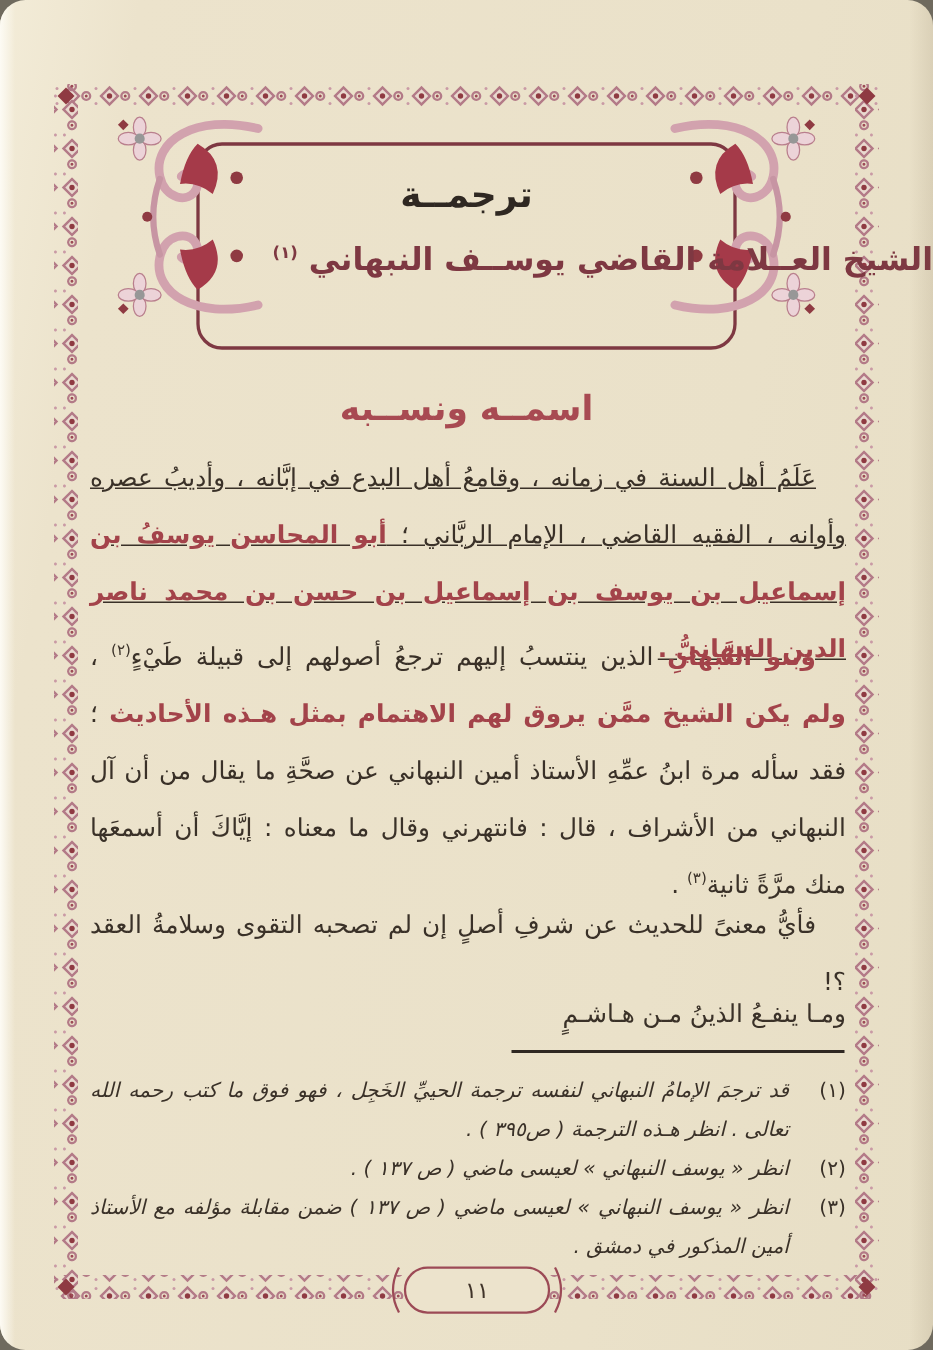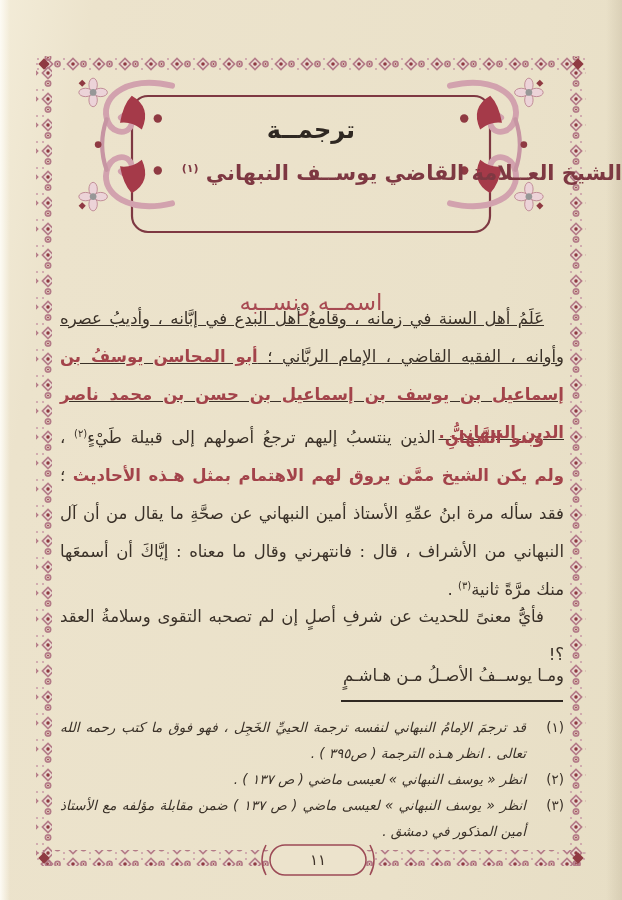--- a/index.html
+++ b/index.html
@@ -1,40 +1,40 @@
 <!DOCTYPE html>
 <html lang="ar" style="--paper: #ece3cc; --ink: #3a3128; --red-text: #a3434a; --heading-red: #a84a52; --frame-maroon: #7e3842; --border-rose: #b37a87; --border-accent: #9c4a56;"><head>
 <meta charset="utf-8">
 <style>
   html,body{margin:0;padding:0;background:#6f6a5e;}
   .page{
     position:relative;width:622px;height:900px;overflow:hidden;
     background:linear-gradient(100deg,#f3ecd8 0%,#ece3cc 12%,#eae1c9 70%,#e7dec5 100%);
-    font-family:"DejaVu Sans",sans-serif;color:var(--ink,#3a3128);
+    font-family:"DejaVu Sans",sans-serif;color:var(--ink,#3a3128);border-radius:17px;
   }
   .scan-edge{position:absolute;left:0;top:0;width:10px;height:100%;
     background:linear-gradient(90deg,#fdfbf4,rgba(253,251,244,0));pointer-events:none;}
   .scan-shadow-right{position:absolute;right:0;top:0;width:16px;height:100%;
     background:linear-gradient(270deg,rgba(110,92,62,.12),rgba(110,92,62,0));pointer-events:none;}
   .ornaments{position:absolute;left:0;top:0;}
   .ribbon{fill:none;stroke:#d2a2ae;stroke-width:7;stroke-linecap:round;}
   .ribbon2{fill:none;stroke:#c795a3;stroke-width:5;stroke-linecap:round;}
   .tulip{fill:#a53a49;}
   .dot{fill:#8f3a42;}
   .palefl ellipse{fill:#ecd3d8;stroke:#b97f8d;stroke-width:1;}
   .graycenter{fill:#979797;}
 
   .title-kicker{position:absolute;top:116px;left:0;right:0;text-align:center;
     font-size:24px;font-weight:700;color:#2f2822;}
   .title-main{position:absolute;top:161px;left:10px;right:0;direction:rtl;text-align:right;
     font-size:21px;font-weight:700;color:var(--frame-maroon,#7e3842);}
   .title-main sup{font-size:11px;vertical-align:super;}
 
   .section-heading{position:absolute;top:260px;left:0;right:0;text-align:center;
-    font-size:23px;font-weight:400;color:var(--heading-red,#a84a52);letter-spacing:.5px;margin-top:29px;}
+    font-size:23px;font-weight:700;color:var(--heading-red,#a84a52);letter-spacing:.5px;}
 
   .text-col{position:absolute;left:60px;width:504px;direction:rtl;}
   .body-par{position:absolute;left:0;width:504px;margin:0;text-align:justify;
     font-size:16.5px;line-height:38px;text-indent:20px;color:var(--ink,#3a3128);}
   .p1{top:300px;text-decoration:underline;} .p2{top:419px;} .p3{top:598px;}
   .red{color:var(--red-text,#a3434a);font-weight:700;}
   .fnref{font-size:10px;vertical-align:super;line-height:0;}
 
   .verse{position:absolute;top:658px;left:60px;width:504px;direction:rtl;
     display:flex;justify-content:space-between;gap:28px;
@@ -131,21 +131,21 @@
 
   <div class="text-col">
     <p class="body-par p1"><span>عَلَمُ أهل السنة في زمانه ، وقامعُ أهل البدع في إبَّانه ، وأديبُ عصره وأوانه ، الفقيه القاضي ، الإمام الربَّاني ؛ </span><span class="red">أبو المحاسن يوسفُ بن إسماعيل بن يوسف بن إسماعيل بن حسن بن محمد ناصر الدين النبهانيُّ .</span></p>
 
     <p class="body-par p2"><span class="red">وبنو النَّبهانِ </span><span>الذين ينتسبُ إليهم ترجعُ أصولهم إلى قبيلة طَيْءٍ</span><sup class="fnref">(٢)</sup><span> ، </span><span class="red">ولم يكن الشيخ ممَّن يروق لهم الاهتمام بمثل هـذه الأحاديث </span><span>؛ فقد سأله مرة ابنُ عمِّهِ الأستاذ أمين النبهاني عن صحَّةِ ما يقال من أن آل النبهاني من الأشراف ، قال : فانتهرني وقال ما معناه : إيَّاكَ أن أسمعَها منك مرَّةً ثانية</span><sup class="fnref">(٣)</sup><span> .</span></p>
 
     <p class="body-par p3"><span>فأيُّ معنىً للحديث عن شرفِ أصلٍ إن لم تصحبه التقوى وسلامةُ العقد ؟!</span></p>
   </div>
 
   <div class="verse">
-    <span class="hemistich">ومـا يوســفُ الأصـلُ مـن هـاشـمٍ</span>
+    <span class="hemistich">ومـا ينفـعُ الذينُ مـن هـاشـمٍ</span>
   </div>
 
   <div class="fn-sep"></div>
 
   <div class="footnotes">
     <div class="fn">
       <span class="fn-marker">(١)</span>
       <span class="fn-text">قد ترجمَ الإمامُ النبهاني لنفسه ترجمة الحييِّ الخَجِل ، فهو فوق ما كتب رحمه الله تعالى . انظر هـذه الترجمة ( ص٣٩٥ ) .</span>
     </div>
     <div class="fn">

